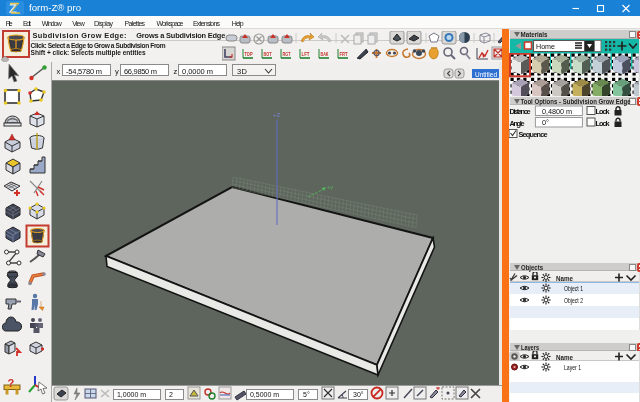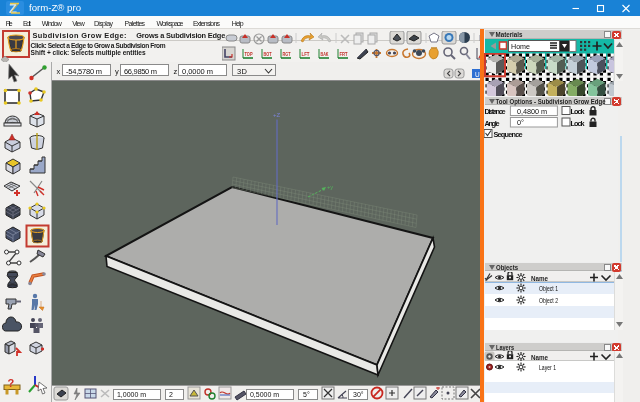--- a/index.html
+++ b/index.html
@@ -11,21 +11,21 @@
 #menubar { left:0; top:16px; width:640px; height:13px; background:#fbfbfa; border-bottom:1px solid #dddbd7;}
 #infobar { left:0; top:29px; width:502px; height:33px; background:#f2f1ef; }
 #toolsel { left:2px; top:1px; width:28px; height:28px; border:2px solid #c33b31; background:#f4eeda; }
 #coordbar { left:52px; top:62px; width:450px; height:19px; background:#f0efed; border-bottom:1px solid #888; }
 .cfield { position:absolute; height:12px; background:#fff; border:1px solid #8a8a8a; }
 #lefttb { left:0; top:62px; width:52px; height:340px; background:#f1f0ee; border-right:1px solid #aaa; }
 #canvas { left:52px; top:81px; }
 #strip { left:499px; top:62px; width:3px; height:340px; background:#e9e9e7; }
 #bottombar { left:52px; top:385px; width:450px; height:17px; background:#f0efed; border-top:1px solid #999; }
 .bfield { position:absolute; top:3px; height:11px; background:#fff; border:1px solid #8a8a8a; }
-#rightpanel { left:480px; top:29px; width:138px; height:373px; background:#f0f0ef; border-left:4px solid #f97316; }
+#rightpanel { left:502px; top:29px; width:138px; height:373px; background:#f0f0ef; border-left:7px solid #f97316; }
 .phead { position:absolute; left:1px; width:137px; height:9.5px; background:#cecdcb; border-top:1px solid #eeeeee; border-bottom:1px solid #b4b4b2; }
 .tri { position:absolute; left:4px; top:2px; width:0; height:0; border-left:3.5px solid transparent; border-right:3.5px solid transparent; border-top:5px solid #666; }
 .closex { position:absolute; width:8.5px; height:8.5px; background:#d23a2e; border-radius:2px; }
 .closex:after { content:""; position:absolute; left:2px; top:2px; width:4.5px; height:4.5px;
   background:
    linear-gradient(45deg, transparent 40%, #fff 40%, #fff 60%, transparent 60%),
    linear-gradient(-45deg, transparent 40%, #fff 40%, #fff 60%, transparent 60%); }
 .miniic { position:absolute; width:7px; height:7px; border:1px solid #888; background:#f8f8f8; }
 .rowalt { position:absolute; left:1px; width:129px; }
 .scroll { position:absolute; left:129.5px; width:9px; background:#f4f3f1; border-left:1px solid #dcdcda; }

